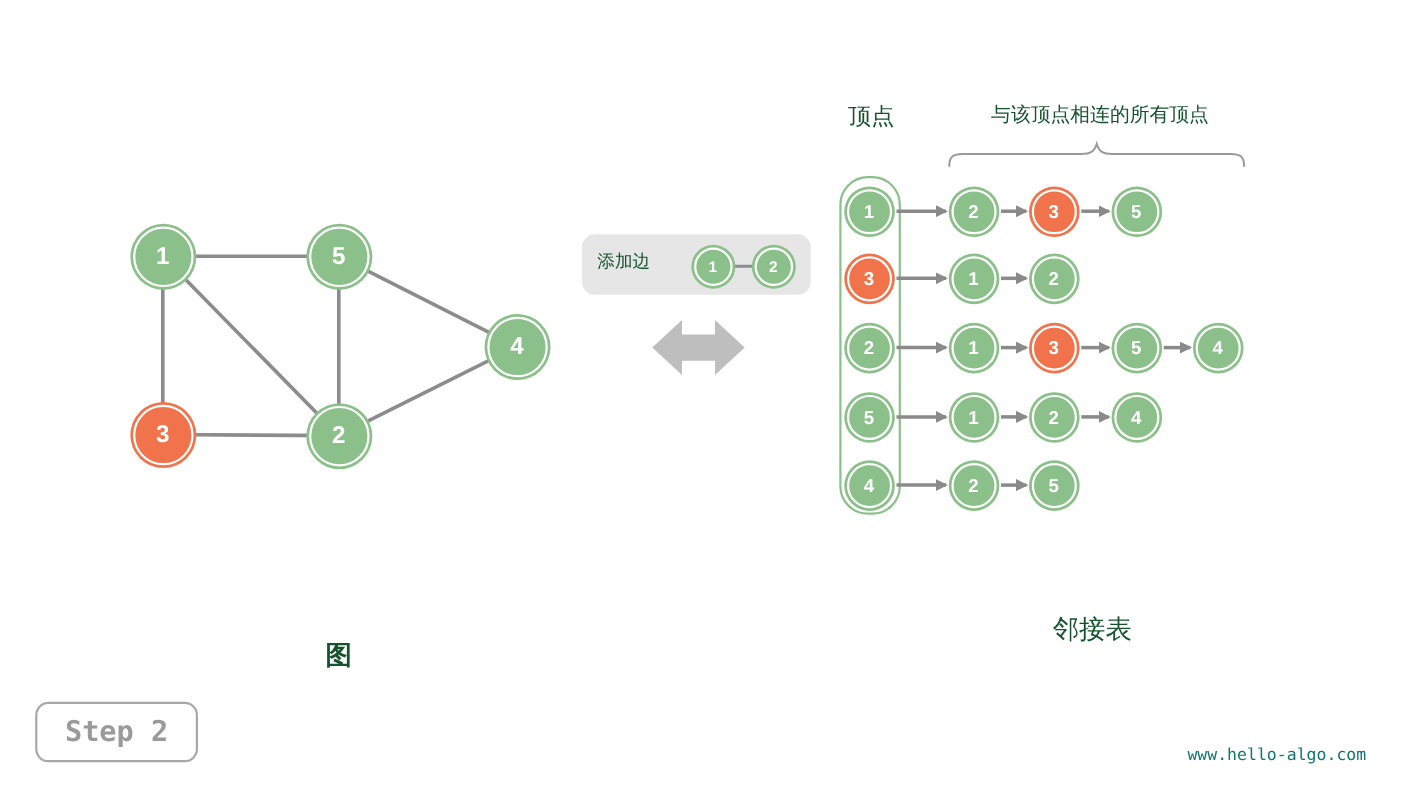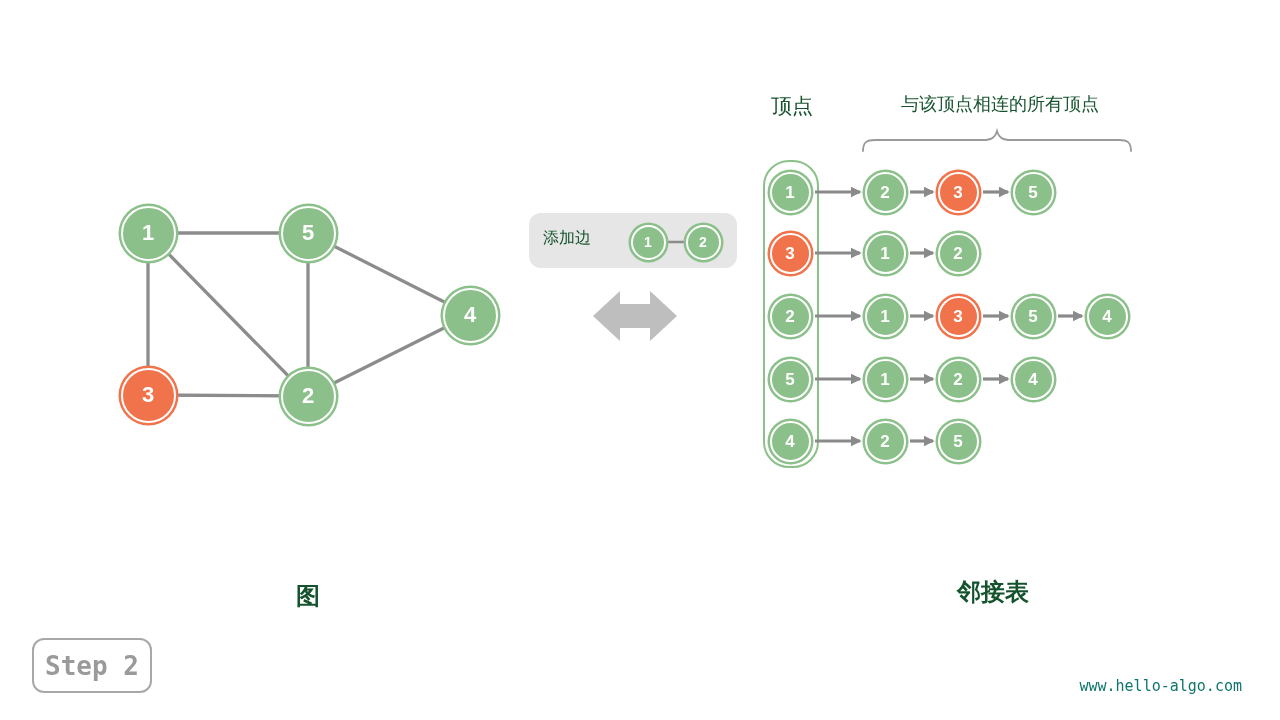--- a/index.html
+++ b/index.html
@@ -22,23 +22,23 @@
     background:transparent; z-index:2;
   }
   #op-panel {
     position:absolute; left:529px; top:213px; width:208px; height:55px;
     background:#E6E6E6; border-radius:12px; z-index:1;
   }
   #op-label { left:543px; top:228px; font-size:16px; }
   #hdr-vertex { left:792px; top:92px; font-size:21px; }
   #hdr-neighbors { left:1000px; top:92px; font-size:18px; }
   #caption-graph { left:308px; top:580px; font-size:24px; font-weight:bold; }
-  #caption-list { left:993px; top:576px; font-size:24px; font-weight:bold; }
+  #caption-list { left:993px; top:556px; font-size:24px; font-weight:normal; }
   #step-badge {
-    position:absolute; left:32px; top:638px; width:120px; height:55px;
+    position:absolute; left:32px; top:638px; width:148px; height:55px;
     box-sizing:border-box; border:2px solid #A8A8A8; border-radius:12px;
     background:#fff; display:flex; align-items:center; justify-content:center;
     font-family:"DejaVu Sans Mono", monospace; font-weight:bold;
     font-size:26px; color:#9A9A9A; z-index:5;
   }
   #watermark {
     position:absolute; right:38px; top:677px;
     font-family:"DejaVu Sans Mono", monospace; font-size:15px;
     color:#0f766e; z-index:5;
   }

